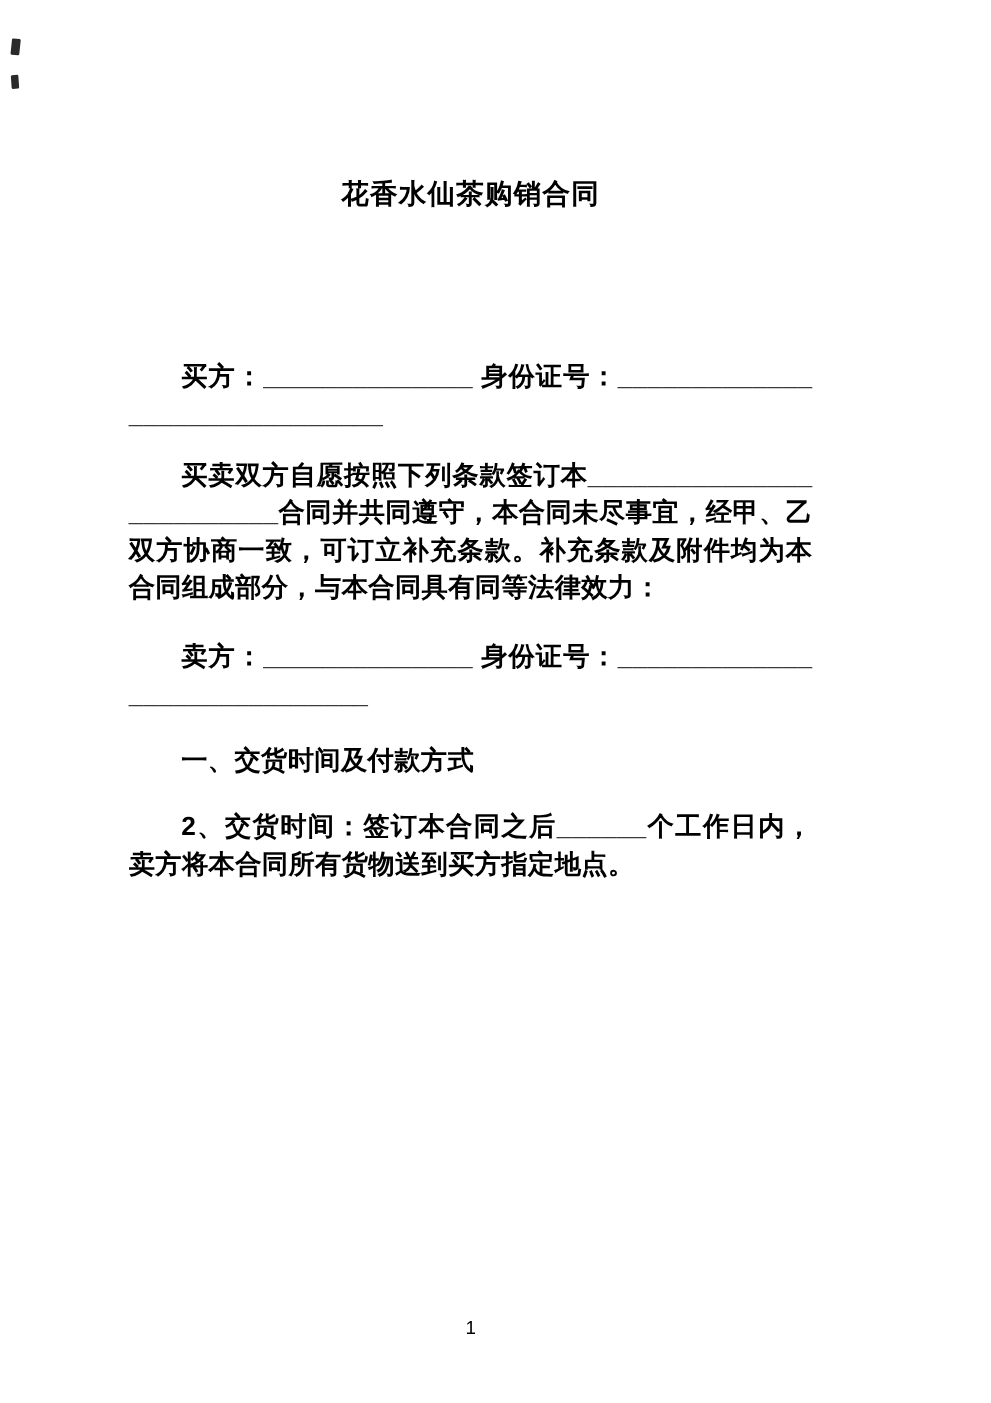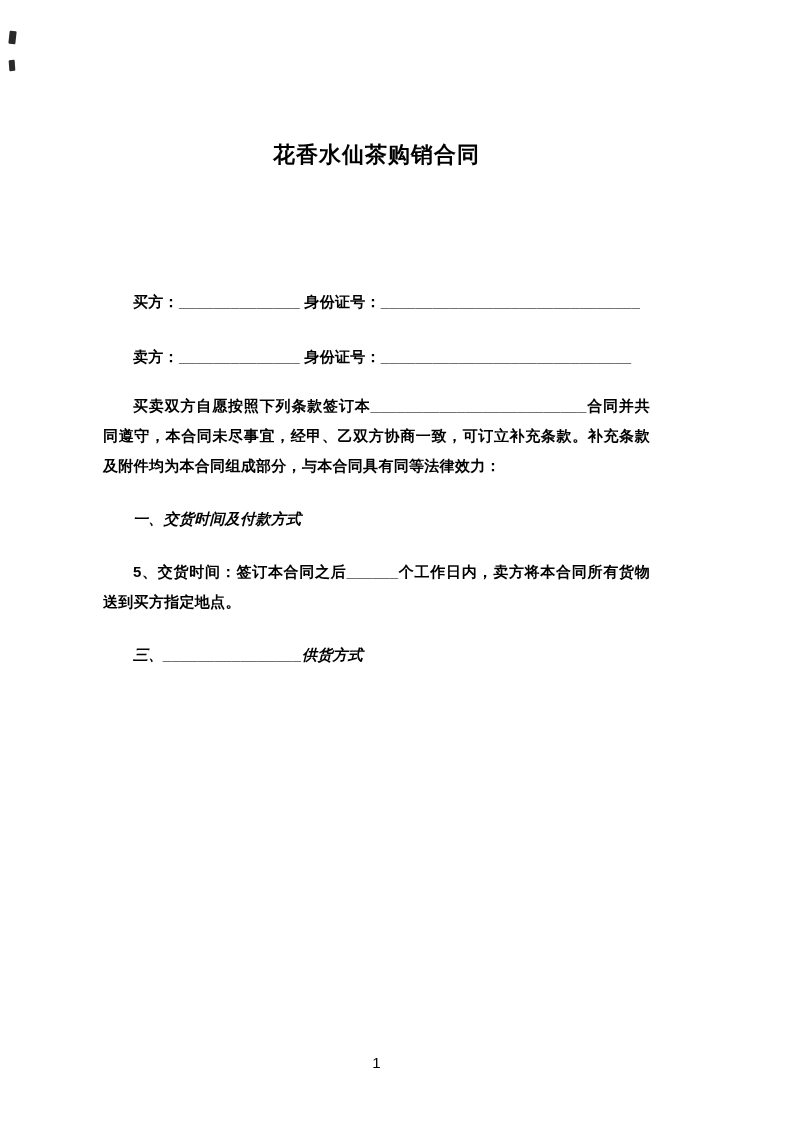--- a/index.html
+++ b/index.html
@@ -21,33 +21,33 @@
   .title {
     margin: 0;
     font-size: 22px;
     line-height: 30px;
     font-weight: bold;
     text-align: center;
     letter-spacing: 1px;
   }
   .para {
     margin: 23px 0 0 0;
-    font-size: 15px;
+    font-size: 21px;
     line-height: 30px;
     font-weight: bold;
     text-indent: 2em;
     text-align: justify;
     word-break: break-all;
     overflow-wrap: anywhere;
     letter-spacing: 0.3px;
   }
   .para.buyer { margin-top: 117px; }
   .para.seller { margin-top: 25px; }
   .para.preamble { margin-top: 19px; }
-  .para.heading { text-align: left; font-style: italic; }
+  .para.heading { text-align: left; }
   .footer {
     position: absolute;
     left: 0;
     right: 0;
     bottom: 50px;
     text-align: center;
     font-size: 15px;
     line-height: 18px;
     color: #000000;
   }
@@ -62,24 +62,23 @@
 </head>
 <body>
 
 <div class="page">
   <div class="artifact artifact-1"></div>
   <div class="artifact artifact-2"></div>
 
   <h1 class="title">花香水仙茶购销合同</h1>
 
   <p class="para buyer">买方：______________ 身份证号：______________________________</p>
+  <p class="para preamble">买卖双方自愿按照下列条款签订本_________________________合同并共同遵守，本合同未尽事宜，经甲、乙双方协商一致，可订立补充条款。补充条款及附件均为本合同组成部分，与本合同具有同等法律效力：</p>
+
   <p class="para seller">卖方：______________ 身份证号：_____________________________</p>
 
-  <p class="para preamble">买卖双方自愿按照下列条款签订本_________________________合同并共同遵守，本合同未尽事宜，经甲、乙双方协商一致，可订立补充条款。补充条款及附件均为本合同组成部分，与本合同具有同等法律效力：</p>
-
   <p class="para heading">一、交货时间及付款方式</p>
-  <p class="para">5、交货时间：签订本合同之后______个工作日内，卖方将本合同所有货物送到买方指定地点。</p>
+  <p class="para">2、交货时间：签订本合同之后______个工作日内，卖方将本合同所有货物送到买方指定地点。</p>
 
 
-  <p class="para heading">三、________________供货方式</p>
 
   <div class="footer">1</div>
 </div>
 
 </body></html>

